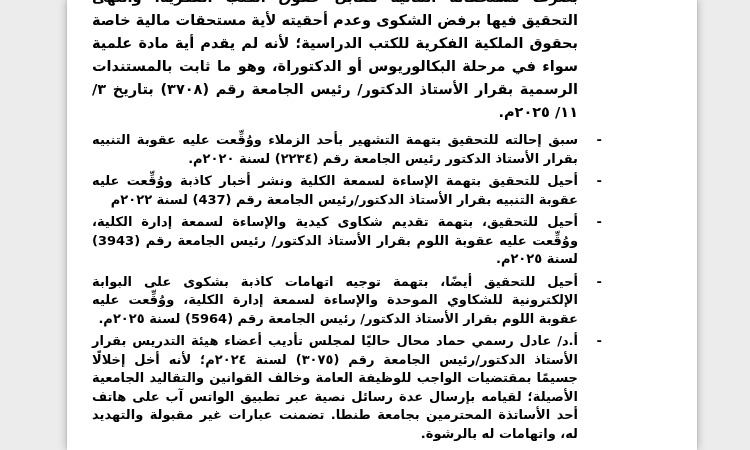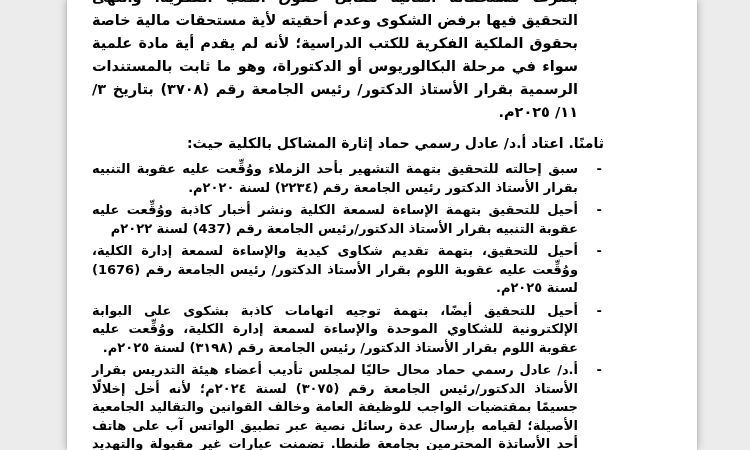--- a/index.html
+++ b/index.html
@@ -42,42 +42,41 @@
   }
 </style>
 </head>
 <body>
 
 <div class="screen">
   <div class="paper">
 
     <p class="intro">بصرف مستحقاته المالية مقابل حقوق الكتب الفكرية، وانتهى التحقيق فيها برفض الشكوى وعدم أحقيته لأية مستحقات مالية خاصة بحقوق الملكية الفكرية للكتب الدراسية؛ لأنه لم يقدم أية مادة علمية سواء في مرحلة البكالوريوس أو الدكتوراة، وهو ما ثابت بالمستندات الرسمية بقرار الأستاذ الدكتور/ رئيس الجامعة رقم (٣٧٠٨) بتاريخ ٣/ ١١/ ٢٠٢٥م.</p>
 
-    <p class="heading">ثامنًا. اعتاد أ.د/ عادل رسمي حماد إثارة المشاكل بالكلية حيث:</p>
 
     <div class="list">
 
       <div class="item">
         <span class="marker">-</span>
         <p class="item-text">سبق إحالته للتحقيق بتهمة التشهير بأحد الزملاء ووُقِّعت عليه عقوبة التنبيه بقرار الأستاذ الدكتور رئيس الجامعة رقم (٢٢٣٤) لسنة ٢٠٢٠م.</p>
       </div>
 
       <div class="item">
         <span class="marker">-</span>
         <p class="item-text">أحيل للتحقيق بتهمة الإساءة لسمعة الكلية ونشر أخبار كاذبة ووُقِّعت عليه عقوبة التنبيه بقرار الأستاذ الدكتور/رئيس الجامعة رقم (437) لسنة ٢٠٢٢م</p>
       </div>
 
       <div class="item">
         <span class="marker">-</span>
-        <p class="item-text">أحيل للتحقيق، بتهمة تقديم شكاوى كيدية والإساءة لسمعة إدارة الكلية، ووُقِّعت عليه عقوبة اللوم بقرار الأستاذ الدكتور/ رئيس الجامعة رقم (1676) لسنة ٢٠٢٥م.</p>
+        <p class="item-text">أحيل للتحقيق، بتهمة تقديم شكاوى كيدية والإساءة لسمعة إدارة الكلية، ووُقِّعت عليه عقوبة اللوم بقرار الأستاذ الدكتور/ رئيس الجامعة رقم (3943) لسنة ٢٠٢٥م.</p>
       </div>
 
       <div class="item">
         <span class="marker">-</span>
-        <p class="item-text">أحيل للتحقيق أيضًا، بتهمة توجيه اتهامات كاذبة بشكوى على البوابة الإلكترونية للشكاوي الموحدة والإساءة لسمعة إدارة الكلية، ووُقِّعت عليه عقوبة اللوم بقرار الأستاذ الدكتور/ رئيس الجامعة رقم (٣١٩٨) لسنة ٢٠٢٥م.</p>
+        <p class="item-text">أحيل للتحقيق أيضًا، بتهمة توجيه اتهامات كاذبة بشكوى على البوابة الإلكترونية للشكاوي الموحدة والإساءة لسمعة إدارة الكلية، ووُقِّعت عليه عقوبة اللوم بقرار الأستاذ الدكتور/ رئيس الجامعة رقم (5964) لسنة ٢٠٢٥م.</p>
       </div>
 
       <div class="item">
         <span class="marker">-</span>
         <p class="item-text">أ.د/ عادل رسمي حماد محال حاليًا لمجلس تأديب أعضاء هيئة التدريس بقرار الأستاذ الدكتور/رئيس الجامعة رقم (٣٠٧٥) لسنة ٢٠٢٤م؛ لأنه أخل إخلالًا جسيمًا بمقتضيات الواجب للوظيفة العامة وخالف القوانين والتقاليد الجامعية الأصيلة؛ لقيامه بإرسال عدة رسائل نصية عبر تطبيق الواتس آب على هاتف أحد الأساتذة المحترمين بجامعة طنطا. تضمنت عبارات غير مقبولة والتهديد له، واتهامات له بالرشوة.</p>
       </div>
 
     </div>
 
   </div>

